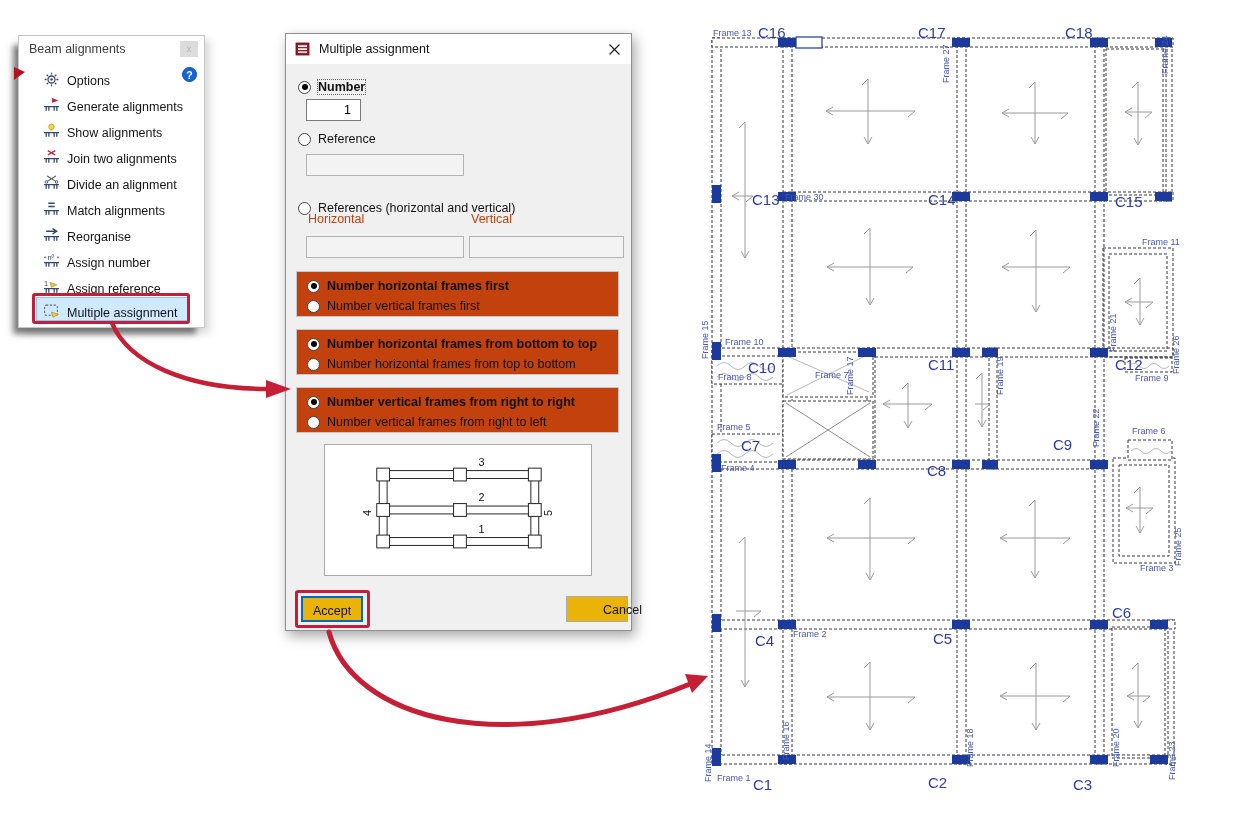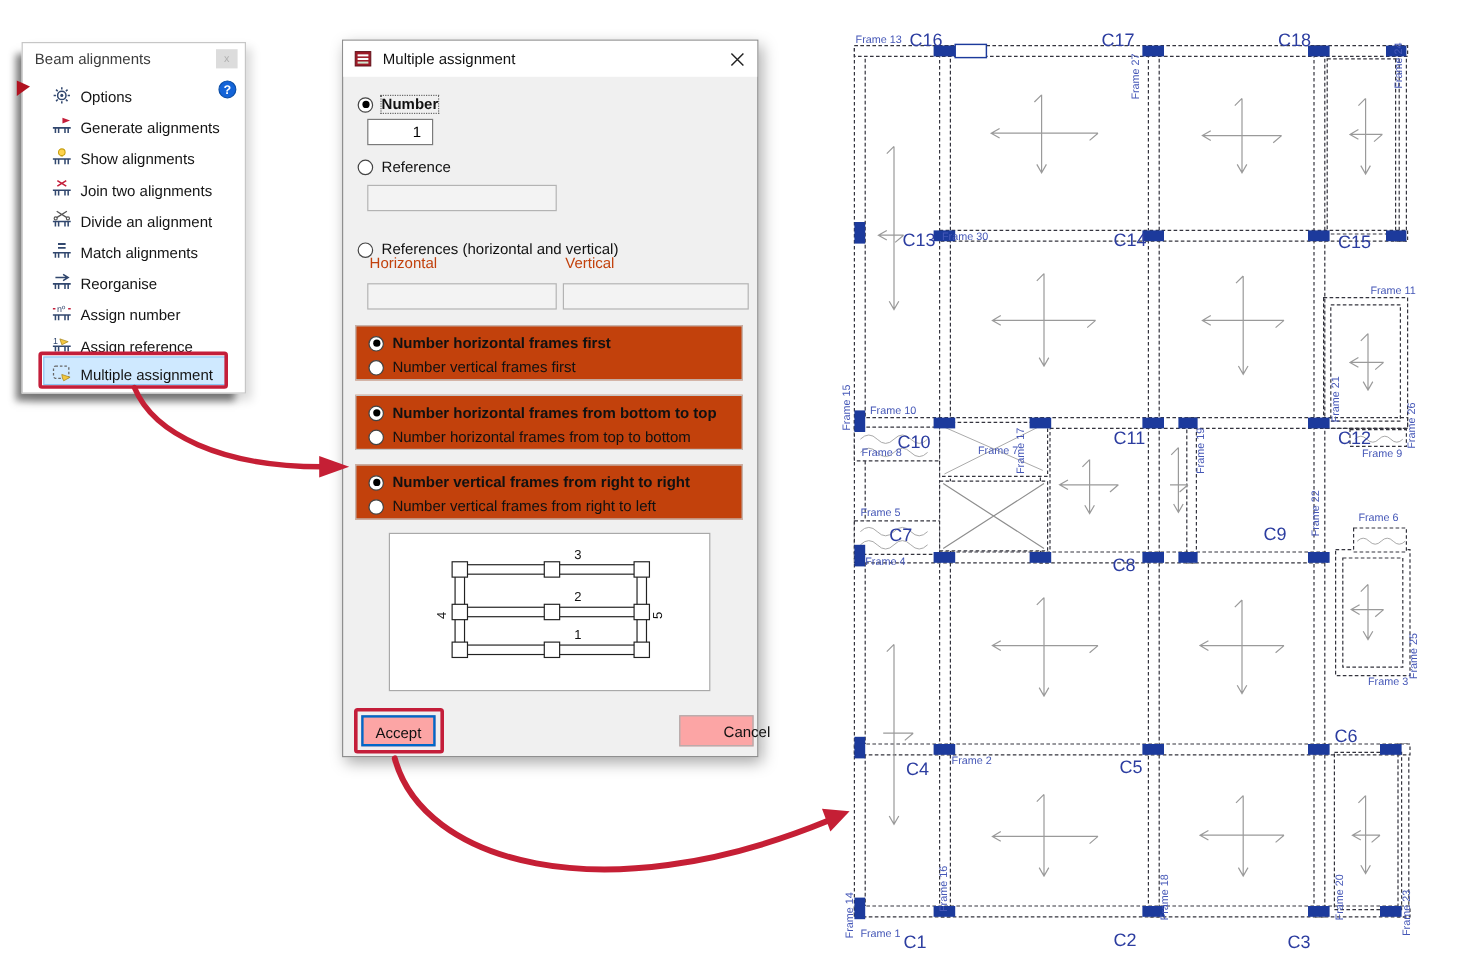--- a/index.html
+++ b/index.html
@@ -47,21 +47,21 @@
   .focusdot { outline:1px dotted #666; }
   .inp { position:absolute; height:22px; border:1px solid #7a7a7a; background:#fff;
          font-family:"Liberation Sans",sans-serif; font-size:12.5px; box-sizing:border-box; }
   .inp:disabled { background:#f3f3f3; border-color:#b3b3b3; }
   .graylab { position:absolute; font-size:12.5px; color:#c2410c; }
   .grp { position:absolute; left:10px; width:323px; height:46px; border:1px solid #c6c6c6;
          background:#c2410c; box-sizing:border-box; padding:4px 0 0 10px; }
   .grow { display:flex; align-items:center; gap:7px; height:20px; font-size:12.5px; color:#111; }
   .preview { position:absolute; left:38px; top:410px; width:266px; height:130px;
              background:#fff; border:1px solid #a9a9a9; }
-  .btn { position:absolute; width:62px; height:26px; background:#fca5a5; border:1px solid #acacac;
+  .btn { position:absolute; width:62px; height:26px; background:#eab308; border:1px solid #acacac;
          font-size:12.5px; color:#111; text-align:center; line-height:24px; box-sizing:border-box; }
   .btn.accept { left:15px; top:562px; border:2px solid #0068c8; }
   .btn.cancel { left:280px; top:562px;padding-left:36px; }
   .redbox-accept { position:absolute; left:9px; top:556px; width:75px; height:38px;
                    border:3px solid #c41e3a; border-radius:3px; box-sizing:border-box; }
 
   
   .arrows { position:absolute; left:0; top:0; width:1235px; height:814px;
             z-index:40; pointer-events:none; }
   .plansvg { position:absolute; left:695px; top:10px; width:540px; height:795px; z-index:1; }

